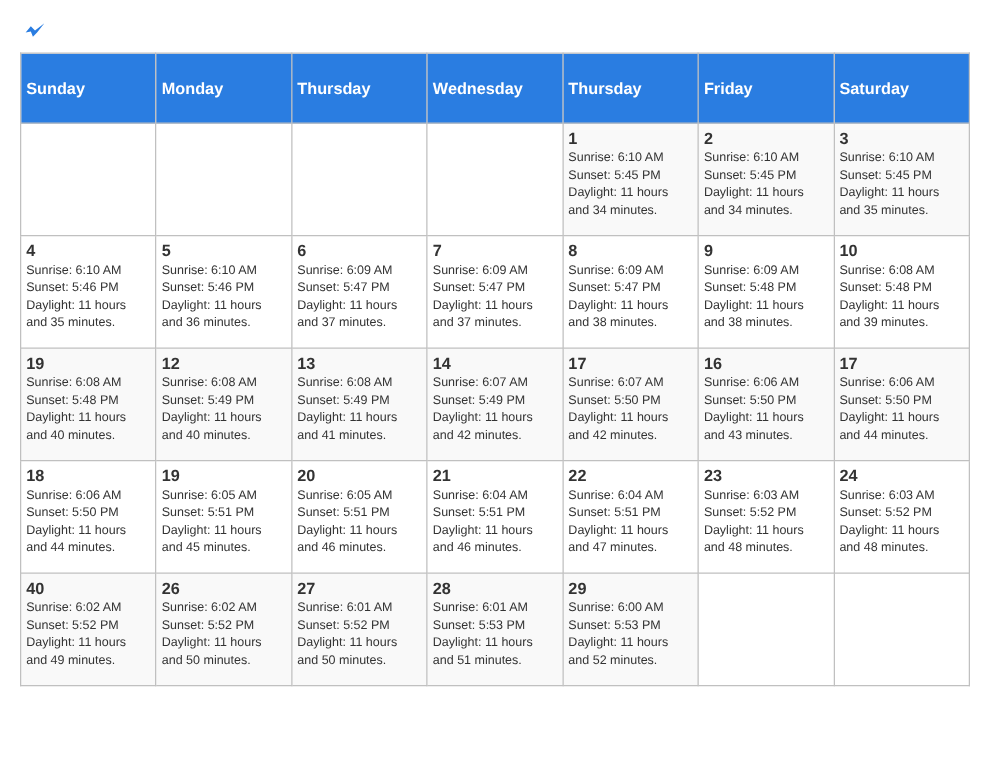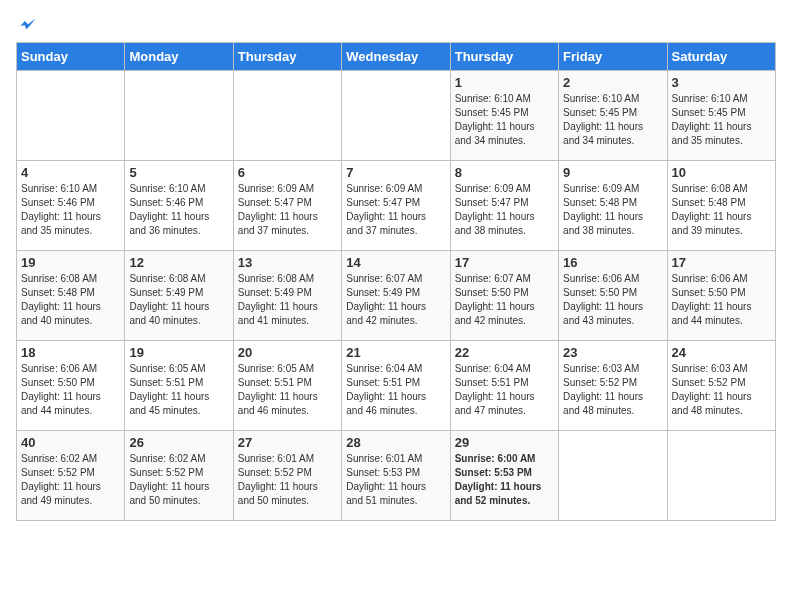--- a/index.html
+++ b/index.html
@@ -52,21 +52,21 @@
     table {
       width: 100%;
       border-collapse: collapse;
       table-layout: fixed;
     }
     thead tr th {
       background-color: #2a7de1;
       color: #fff;
       font-size: 13px;
       font-weight: bold;
-      padding: 6px 4px;
+      padding: 20px 4px;
       text-align: left;
       border: 1px solid #c0c0c0;
     }
     tbody tr td {
       border: 1px solid #c0c0c0;
       vertical-align: top;
       padding: 4px;
       font-size: 10.5px;
       color: #333;
       height: 90px;
@@ -328,21 +328,21 @@
         </td>
         <td>
           <div class="day-num">28</div>
           <div class="day-info" style="white-space: pre-line;">Sunrise: 6:01 AM
 Sunset: 5:53 PM
 Daylight: 11 hours
 and 51 minutes.</div>
         </td>
         <td>
           <div class="day-num">29</div>
-          <div class="day-info" style="white-space: pre-line; font-weight: bold;">Sunrise: 6:00 AM
+          <div class="day-info" style="white-space: pre-line;">Sunrise: 6:00 AM
 Sunset: 5:53 PM
 Daylight: 11 hours
 and 52 minutes.</div>
         </td>
         <td class="empty-cell"></td>
         <td class="empty-cell"></td>
       </tr>
     </tbody>
 </table>
 

